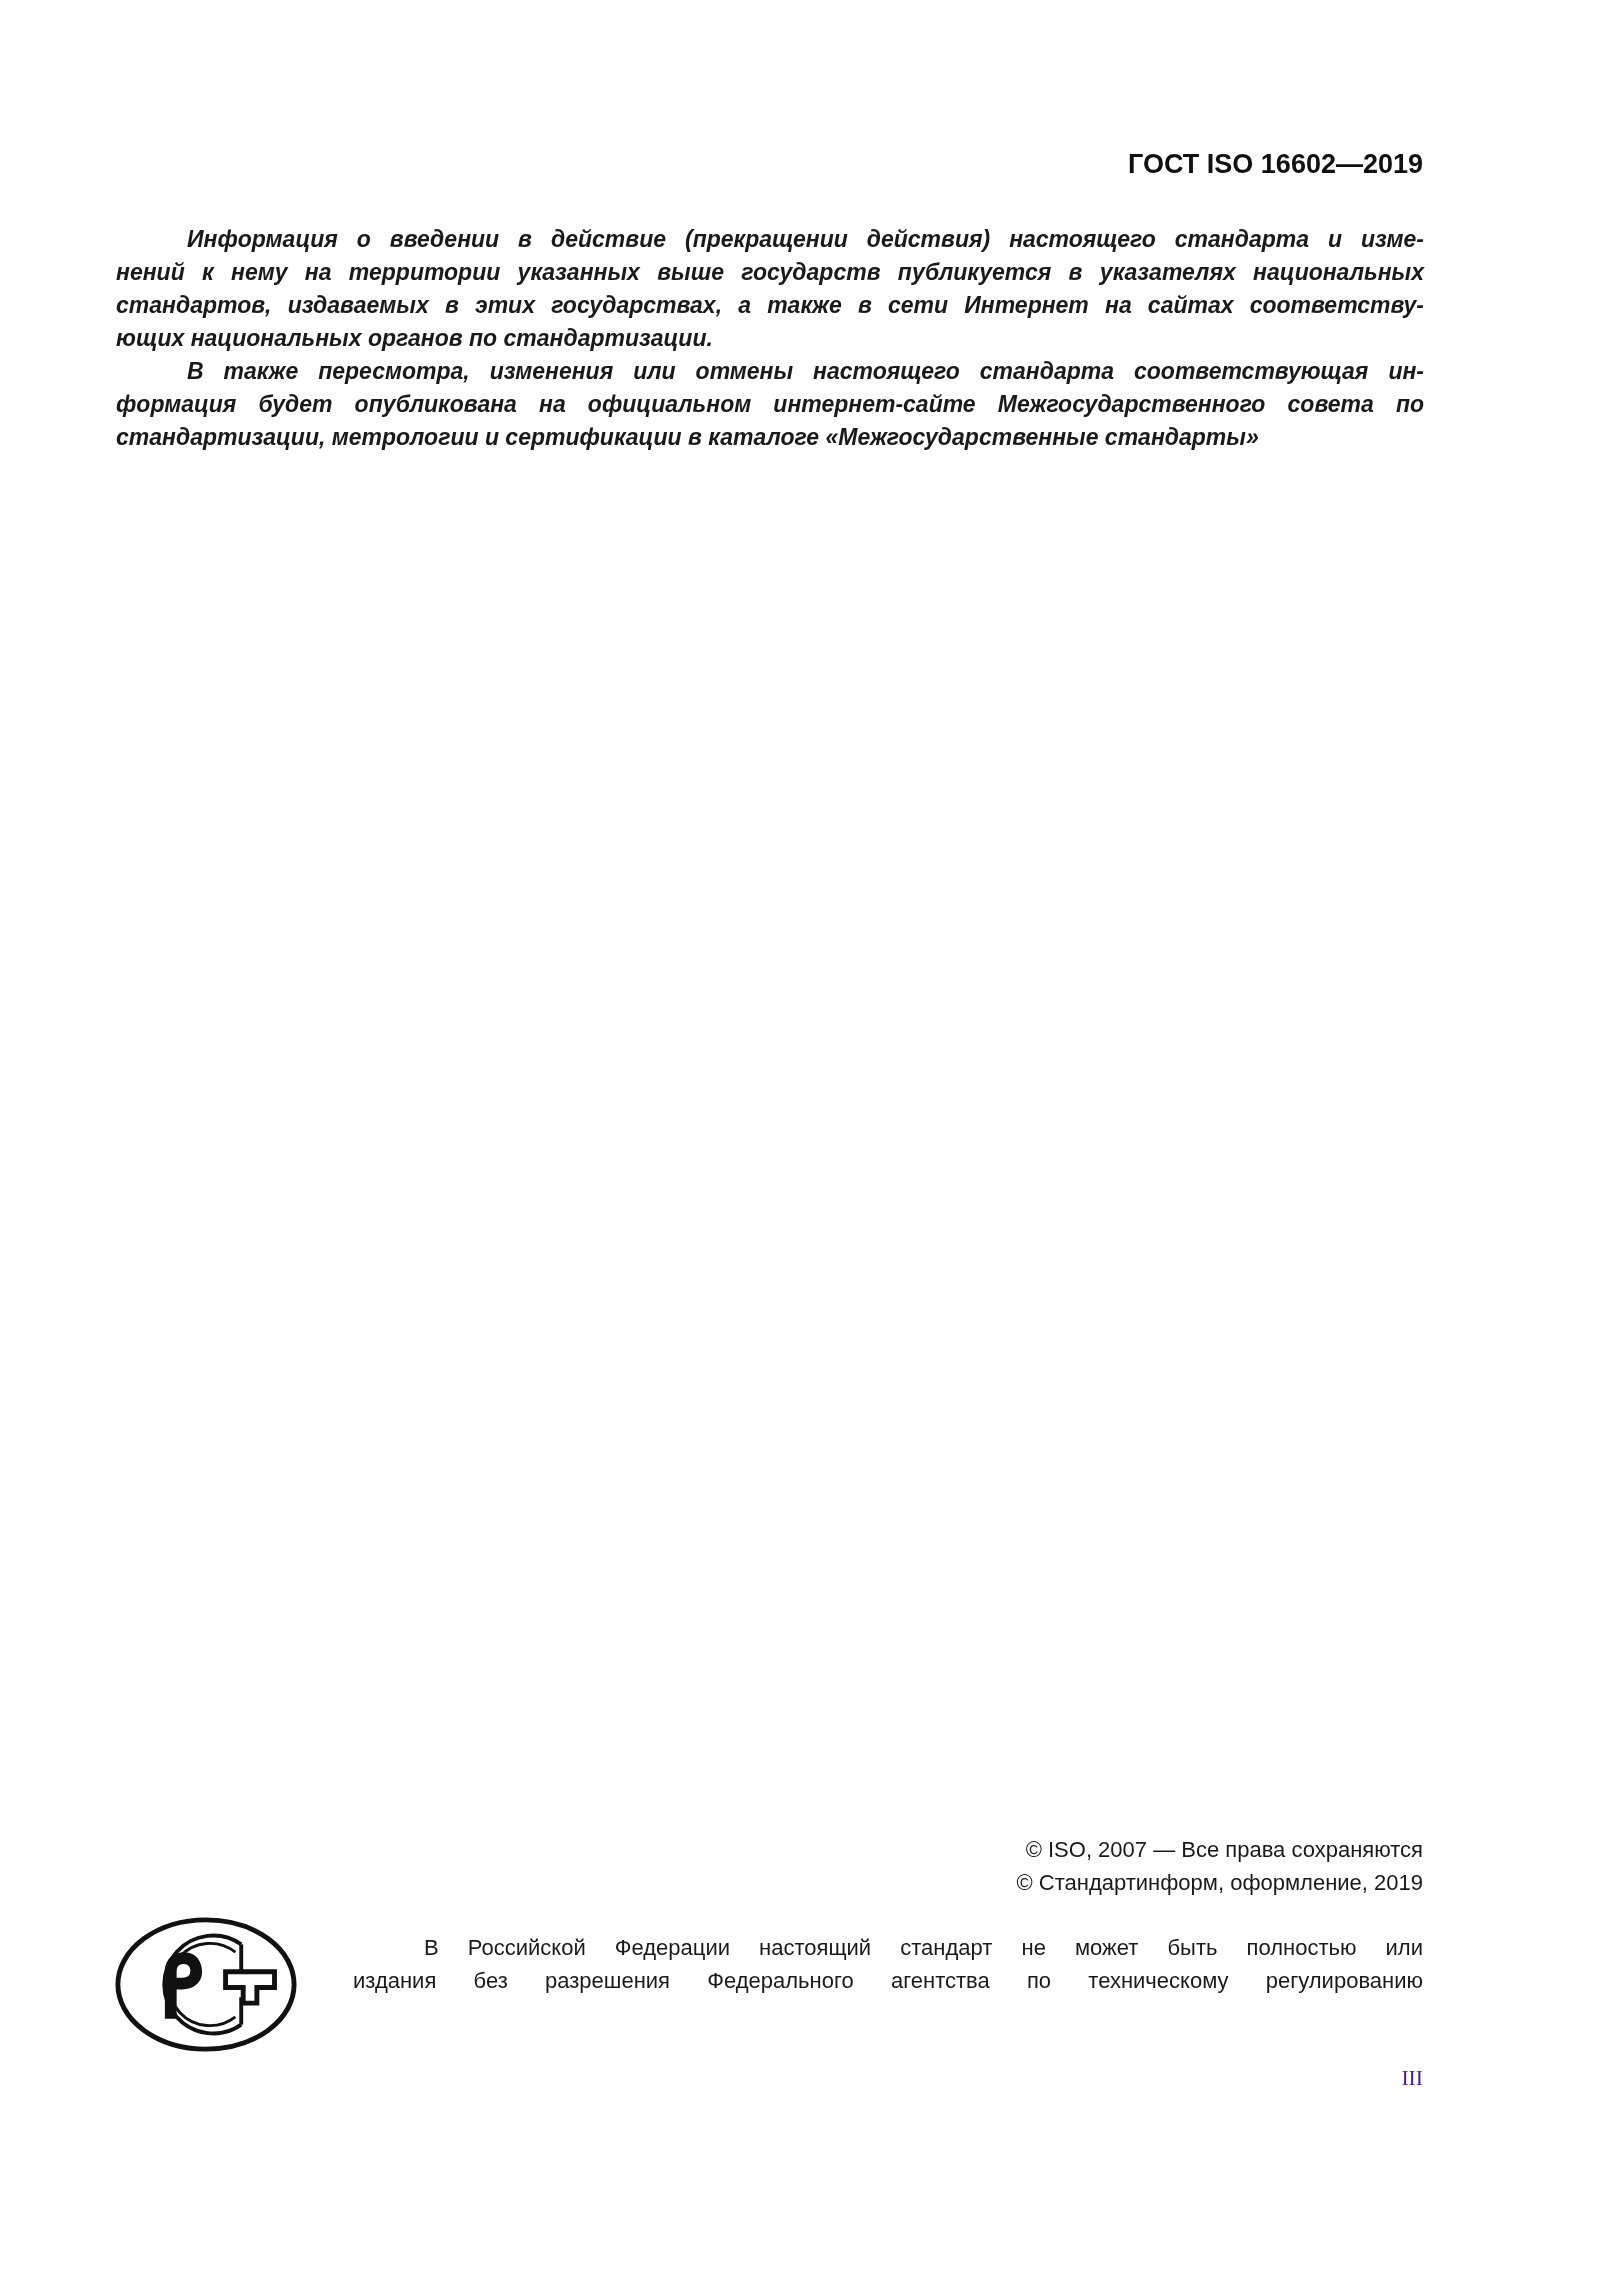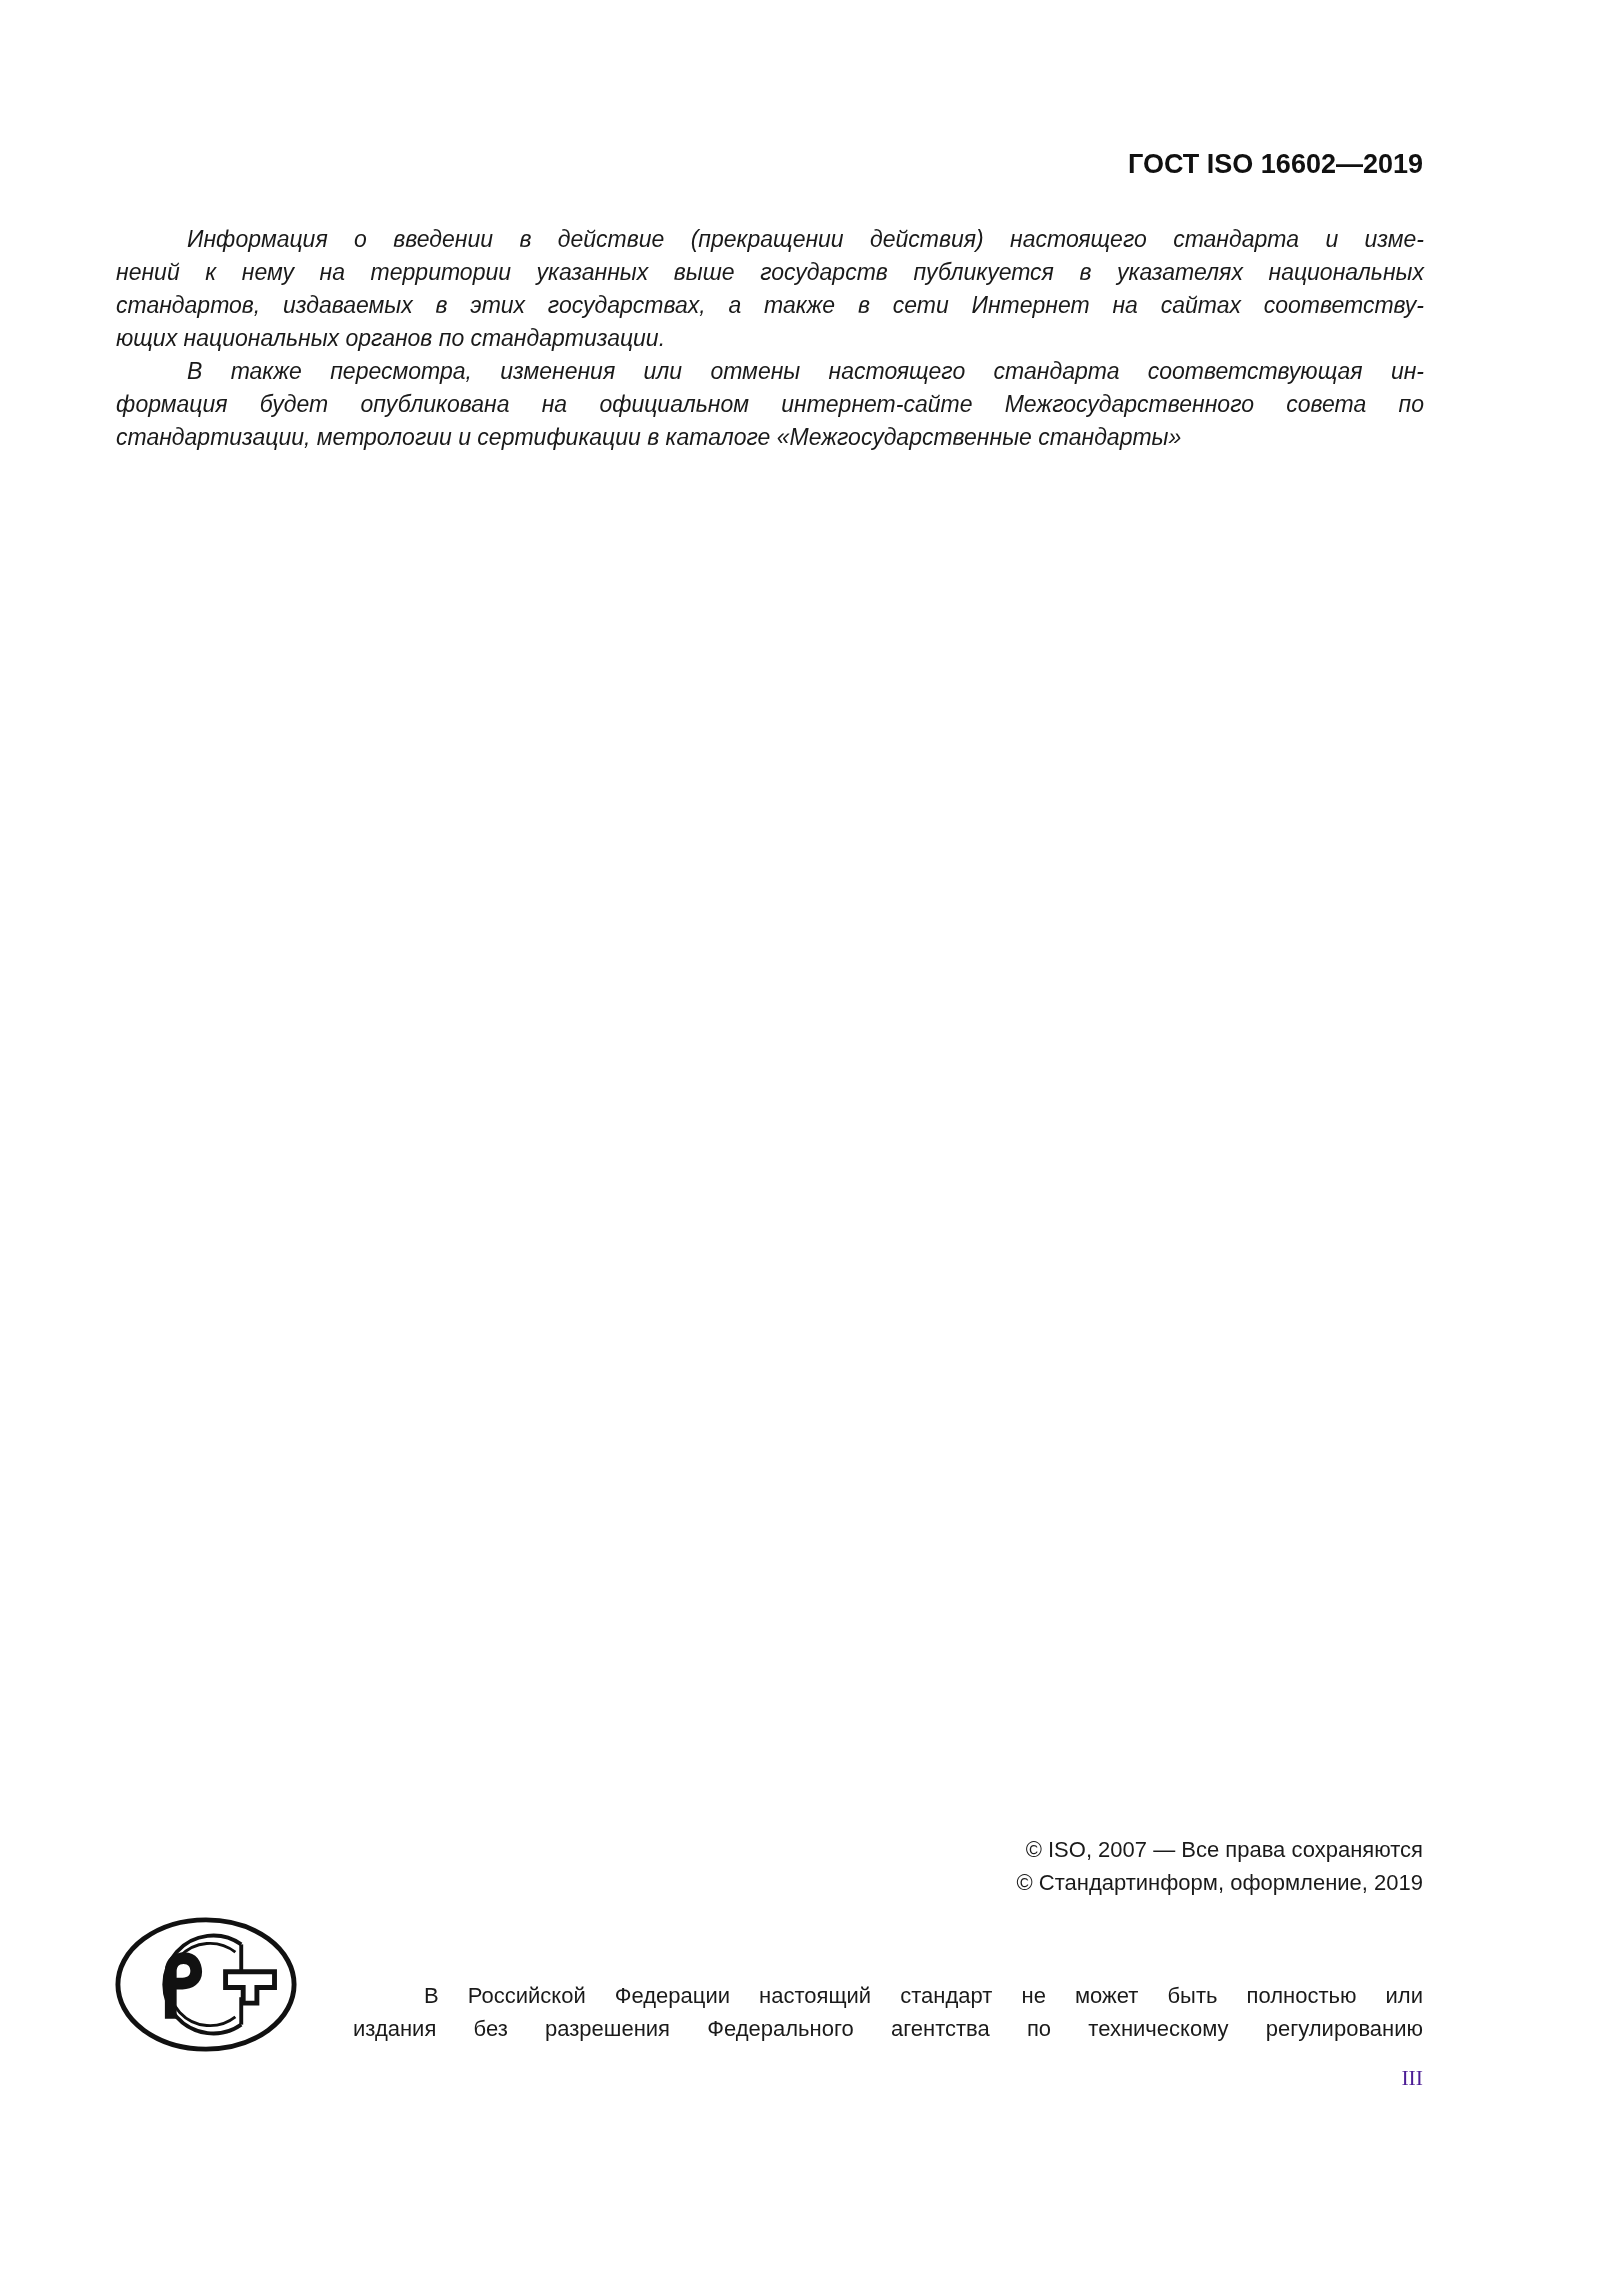--- a/index.html
+++ b/index.html
@@ -29,20 +29,21 @@
     .body-text {
       position: absolute;
       top: 223px;
       left: 116px;
       width: 1308px;
       font-family: "Liberation Sans", sans-serif;
       font-style: italic;
       font-size: 23px;
       line-height: 33px;
       color: #1a1a1a;
+      font-weight: bold;
     }
     .body-text .ln {
       display: block;
       white-space: nowrap;
     }
     .body-text .ln.just {
       text-align: justify;
       text-align-last: justify;
       white-space: normal;
     }
@@ -76,21 +77,21 @@
       font-family: "Liberation Sans", sans-serif;
       font-size: 22px;
       line-height: 33px;
       color: #1a1a1a;
     }
     .notice .ln {
       display: block;
       text-align: justify;
       text-align-last: justify;
     }
-    .notice .ln.first { padding-left: 71px; margin-top: 48px; }
+    .notice .ln.first { padding-left: 71px; }
     .notice .ln.last { text-align-last: left; }
 
     .page-number {
       position: absolute;
       top: 2066px;
       right: 198px;
       font-family: Liberation Serif, serif;
       font-size: 21.6px;
       line-height: 25.5px;
       color: #4c1d95;

